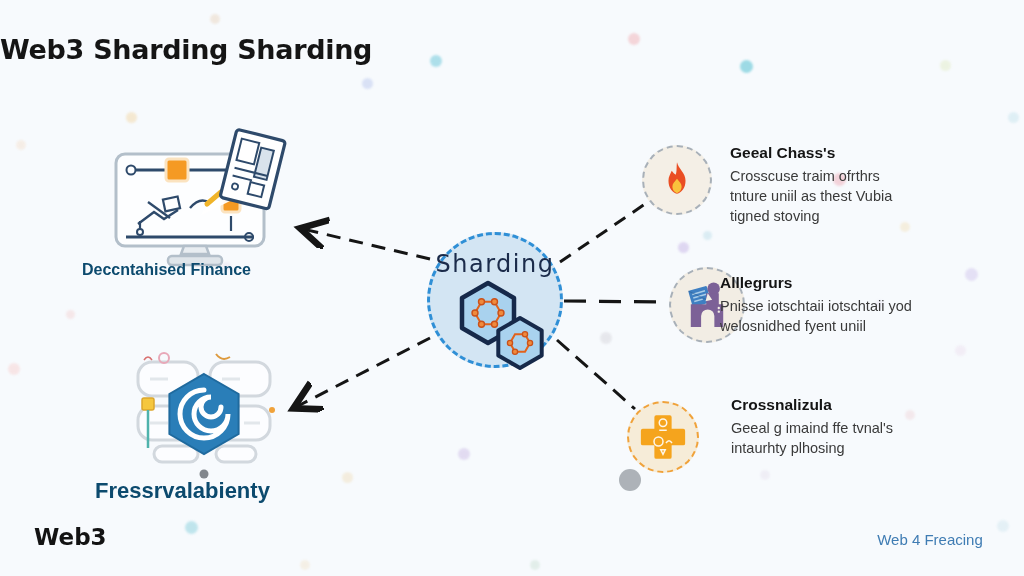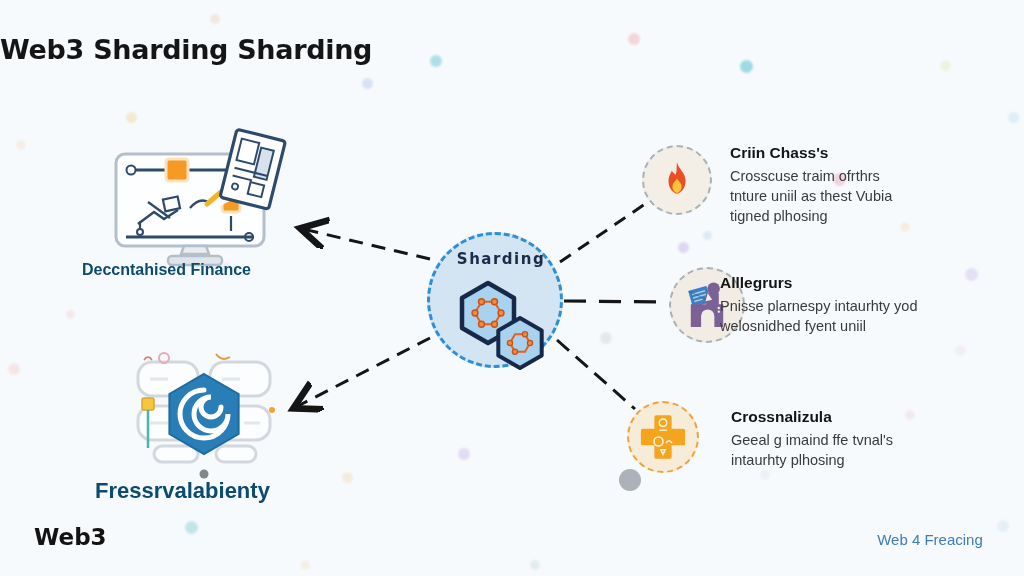--- a/index.html
+++ b/index.html
@@ -19,22 +19,22 @@
     color:#151515;letter-spacing:-0.3px;z-index:3;
   }
   
   #connectors{position:absolute;left:0;top:0;z-index:1;pointer-events:none;}
   
   #center-node{
     left:427px;top:232px;width:136px;height:136px;border-radius:50%;
     background:#d3e5f3;border:3px dashed #2f8fd6;box-sizing:border-box;z-index:2;
   }
   #center-label{
-    position:absolute;top:15px;left:6px;width:100%;text-align:center;
-    font-family:"DejaVu Sans",sans-serif;font-weight:700;font-size:15px;
+    position:absolute;top:15px;left:0;width:100%;text-align:center;
+    font-family:"DejaVu Sans",sans-serif;font-weight:400;font-size:24px;
     color:#1b2b4a;letter-spacing:1.5px;
   }
   #center-hexes{position:absolute;left:6px;top:14px;}
   
   .left-label{
     font-family:"Liberation Sans",sans-serif;font-weight:700;color:#0c4a6e;
     text-align:left;z-index:2;
   }
   #defi-illustration{left:104px;top:128px;z-index:2;}
   #defi-label{left:82px;top:261px;width:225px;font-size:16px;}
@@ -47,21 +47,21 @@
   }
   #flame-badge{left:642px;top:145px;width:70px;height:70px;background:#f4efe6;border:2px dashed #a8b0b8;}
   #person-badge{left:669px;top:267px;width:76px;height:76px;background:#f2ede4;border:2px dashed #a8b0b8;}
   #cross-badge{left:627px;top:401px;width:72px;height:72px;background:#f6ecd8;border:2px dashed #f0a23a;}
   
   .r-item{z-index:2;}
   .r-head{font-weight:700;font-size:15.5px;color:#141414;margin-bottom:4px;}
   .r-line{font-size:14.5px;color:#3a3a3a;line-height:20px;}
   #r-item-0{left:730px;top:144px;width:230px;}
   #r-item-1{left:720px;top:274px;width:240px;}
-  #r-item-2{left:731px;top:396px;width:230px;margin-top:12px;}
+  #r-item-2{left:731px;top:396px;width:230px;}
   
   #brand{
     left:34px;top:524px;font-family:"DejaVu Sans",sans-serif;
     font-weight:800;font-size:23px;color:#131313;z-index:2;
   }
   #footer-caption{
     left:860px;top:531px;width:140px;text-align:center;
     font-size:15px;color:#3f7cb3;z-index:2;
   }
   
@@ -217,29 +217,29 @@
       <circle cx="36" cy="17" r="5"></circle>
       <circle cx="30" cy="42" r="6"></circle>
       <path d="M40 44 q4 -6 8 0"></path>
       <path d="M31 27 h10"></path>
       <polygon points="33,53 39,53 36,59"></polygon>
     </g>
   </svg>
 </div>
 
 <div id="r-item-0" class="abs r-item">
-  <div class="r-head">Criin Chass's</div>
+  <div class="r-head">Geeal Chass's</div>
   <div class="r-line">Crosscuse traim ofrthrs</div>
   <div class="r-line">tnture uniil as thest Vubia</div>
-  <div class="r-line">tigned plhosing</div>
+  <div class="r-line">tigned stoving</div>
 </div>
 
 <div id="r-item-1" class="abs r-item">
   <div class="r-head">Alllegrurs</div>
-  <div class="r-line">Pnisse plarnespy intaurhty yod</div>
+  <div class="r-line">Pnisse iotschtaii iotschtaii yod</div>
   <div class="r-line">welosnidhed fyent uniil</div>
 </div>
 
 <div id="r-item-2" class="abs r-item">
   <div class="r-head">Crossnalizula</div>
   <div class="r-line">Geeal g imaind ffe tvnal's</div>
   <div class="r-line">intaurhty plhosing</div>
 </div>
 
 <div id="gray-dot" class="abs dot"></div>

